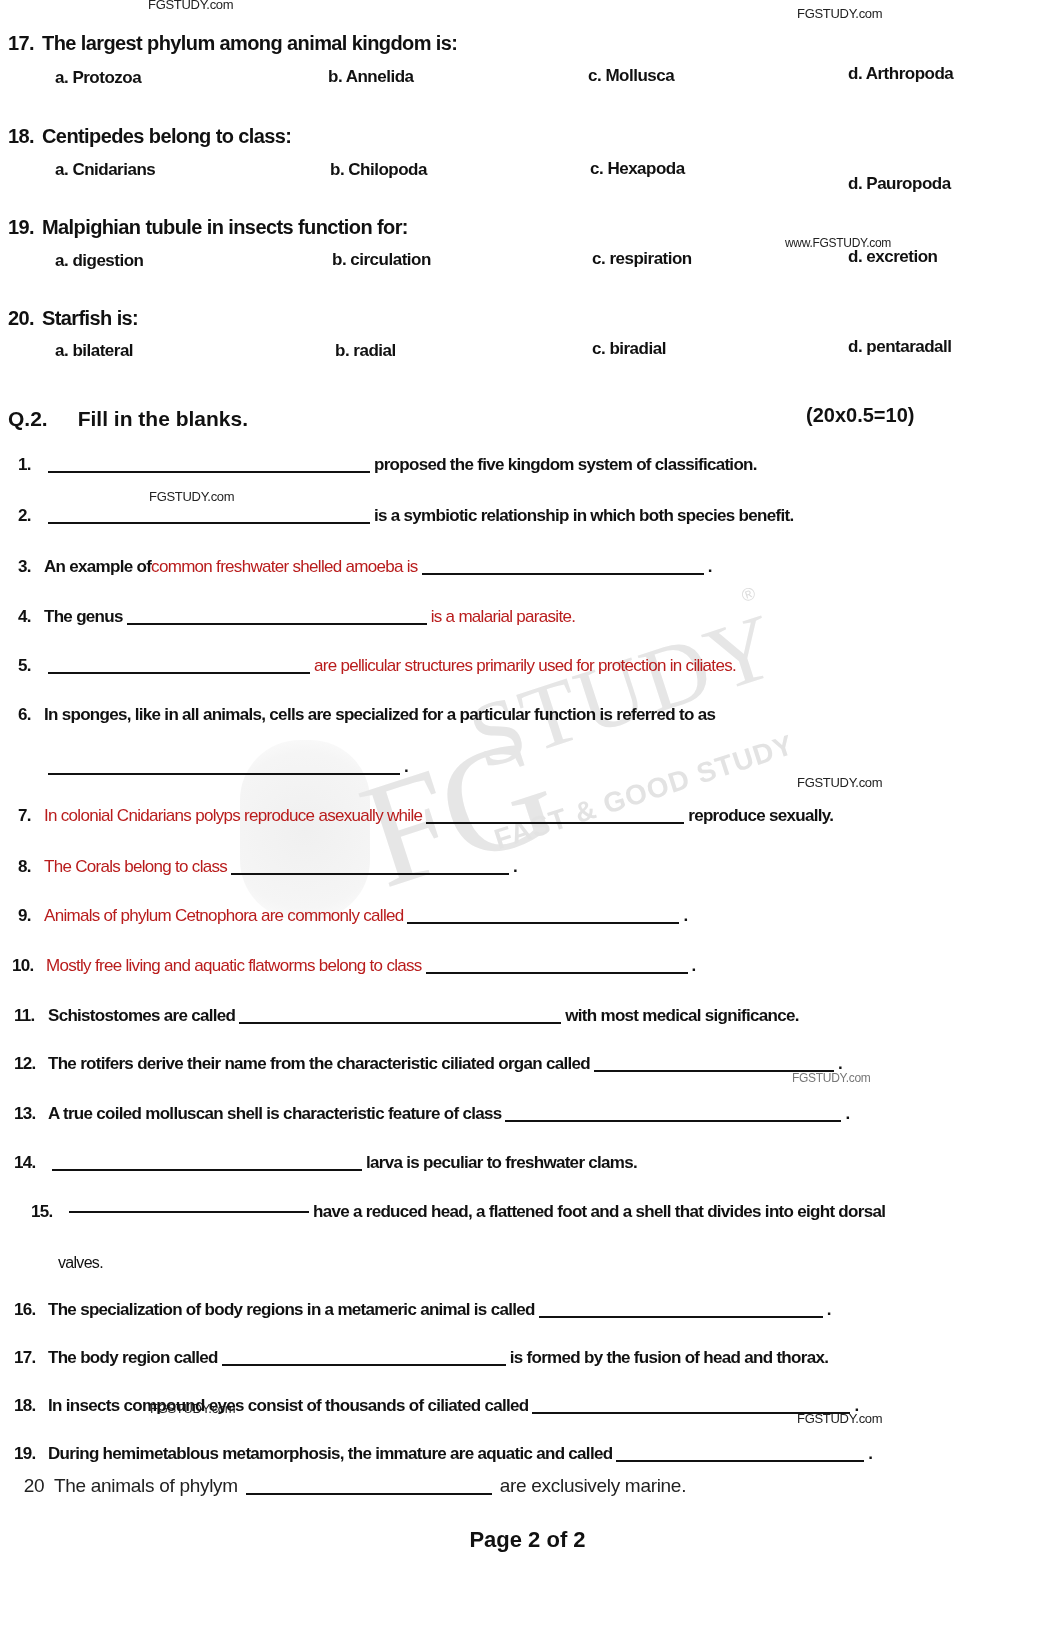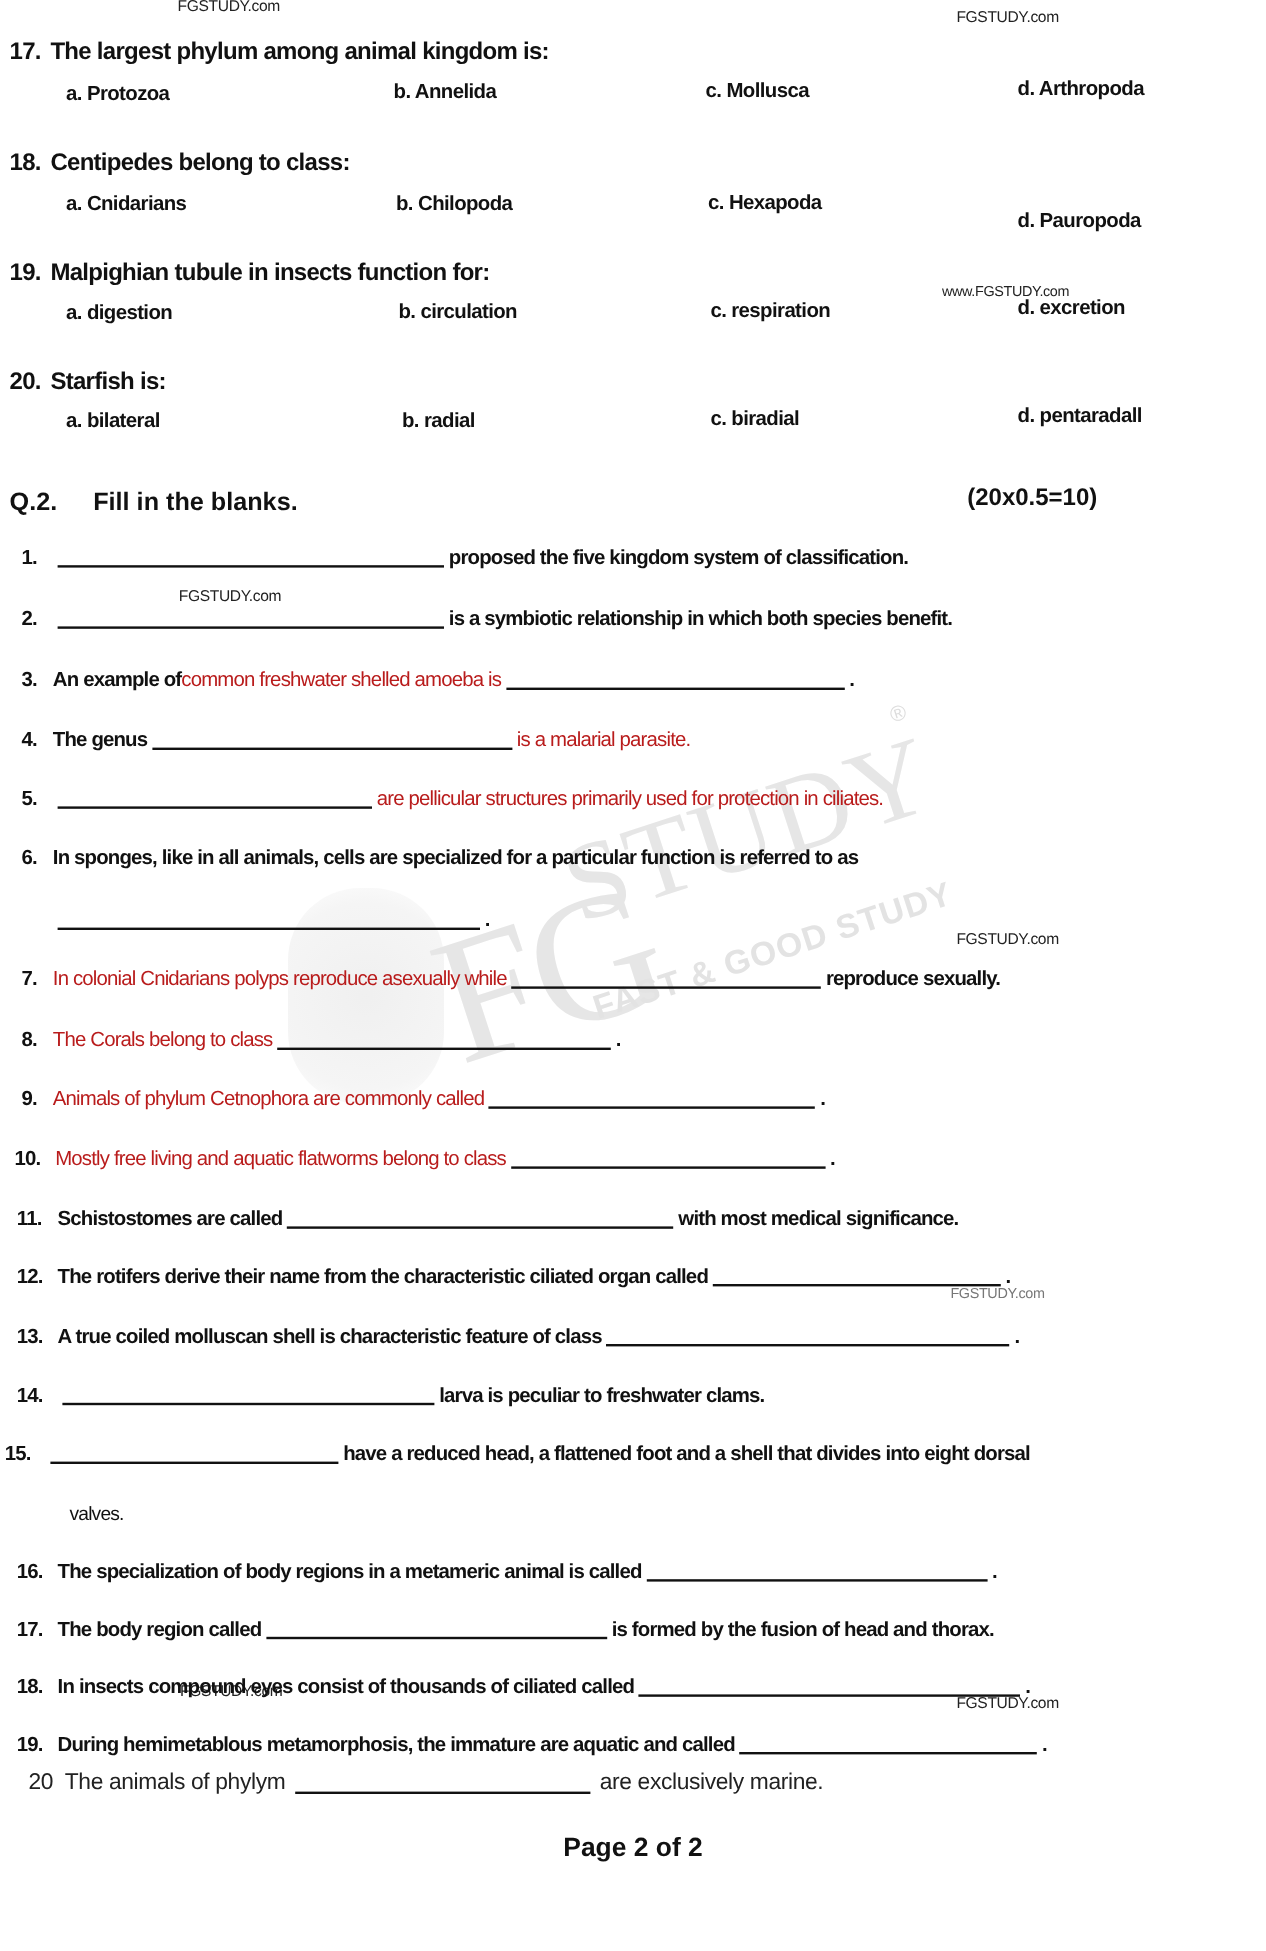--- a/index.html
+++ b/index.html
@@ -178,21 +178,21 @@
     <span class="blank" style="width:336px;"></span>
     <span>.</span>
   </div>
 
   <div class="fb" style="left:14px;top:1153px;">
     <span class="n" style="min-width:34px;">14.</span>
     <span class="blank" style="width:310px;"></span>
     <span>larva is peculiar to freshwater clams.</span>
   </div>
 
-  <div class="fb" style="left:4px;top:1202px;">
+  <div class="fb" style="left:31px;top:1202px;align-items:center;">
     <span class="n" style="min-width:34px;">15.</span>
     <span class="blank" style="width:240px;"></span>
     <span>have a reduced head, a flattened foot and a shell that divides into eight dorsal</span>
   </div>
   <div class="fb" style="left:58px;top:1254px;font-weight:normal;font-size:16px;">
     <span>valves.</span>
   </div>
 
   <div class="fb" style="left:14px;top:1300px;">
     <span class="n" style="min-width:34px;">16.</span>

